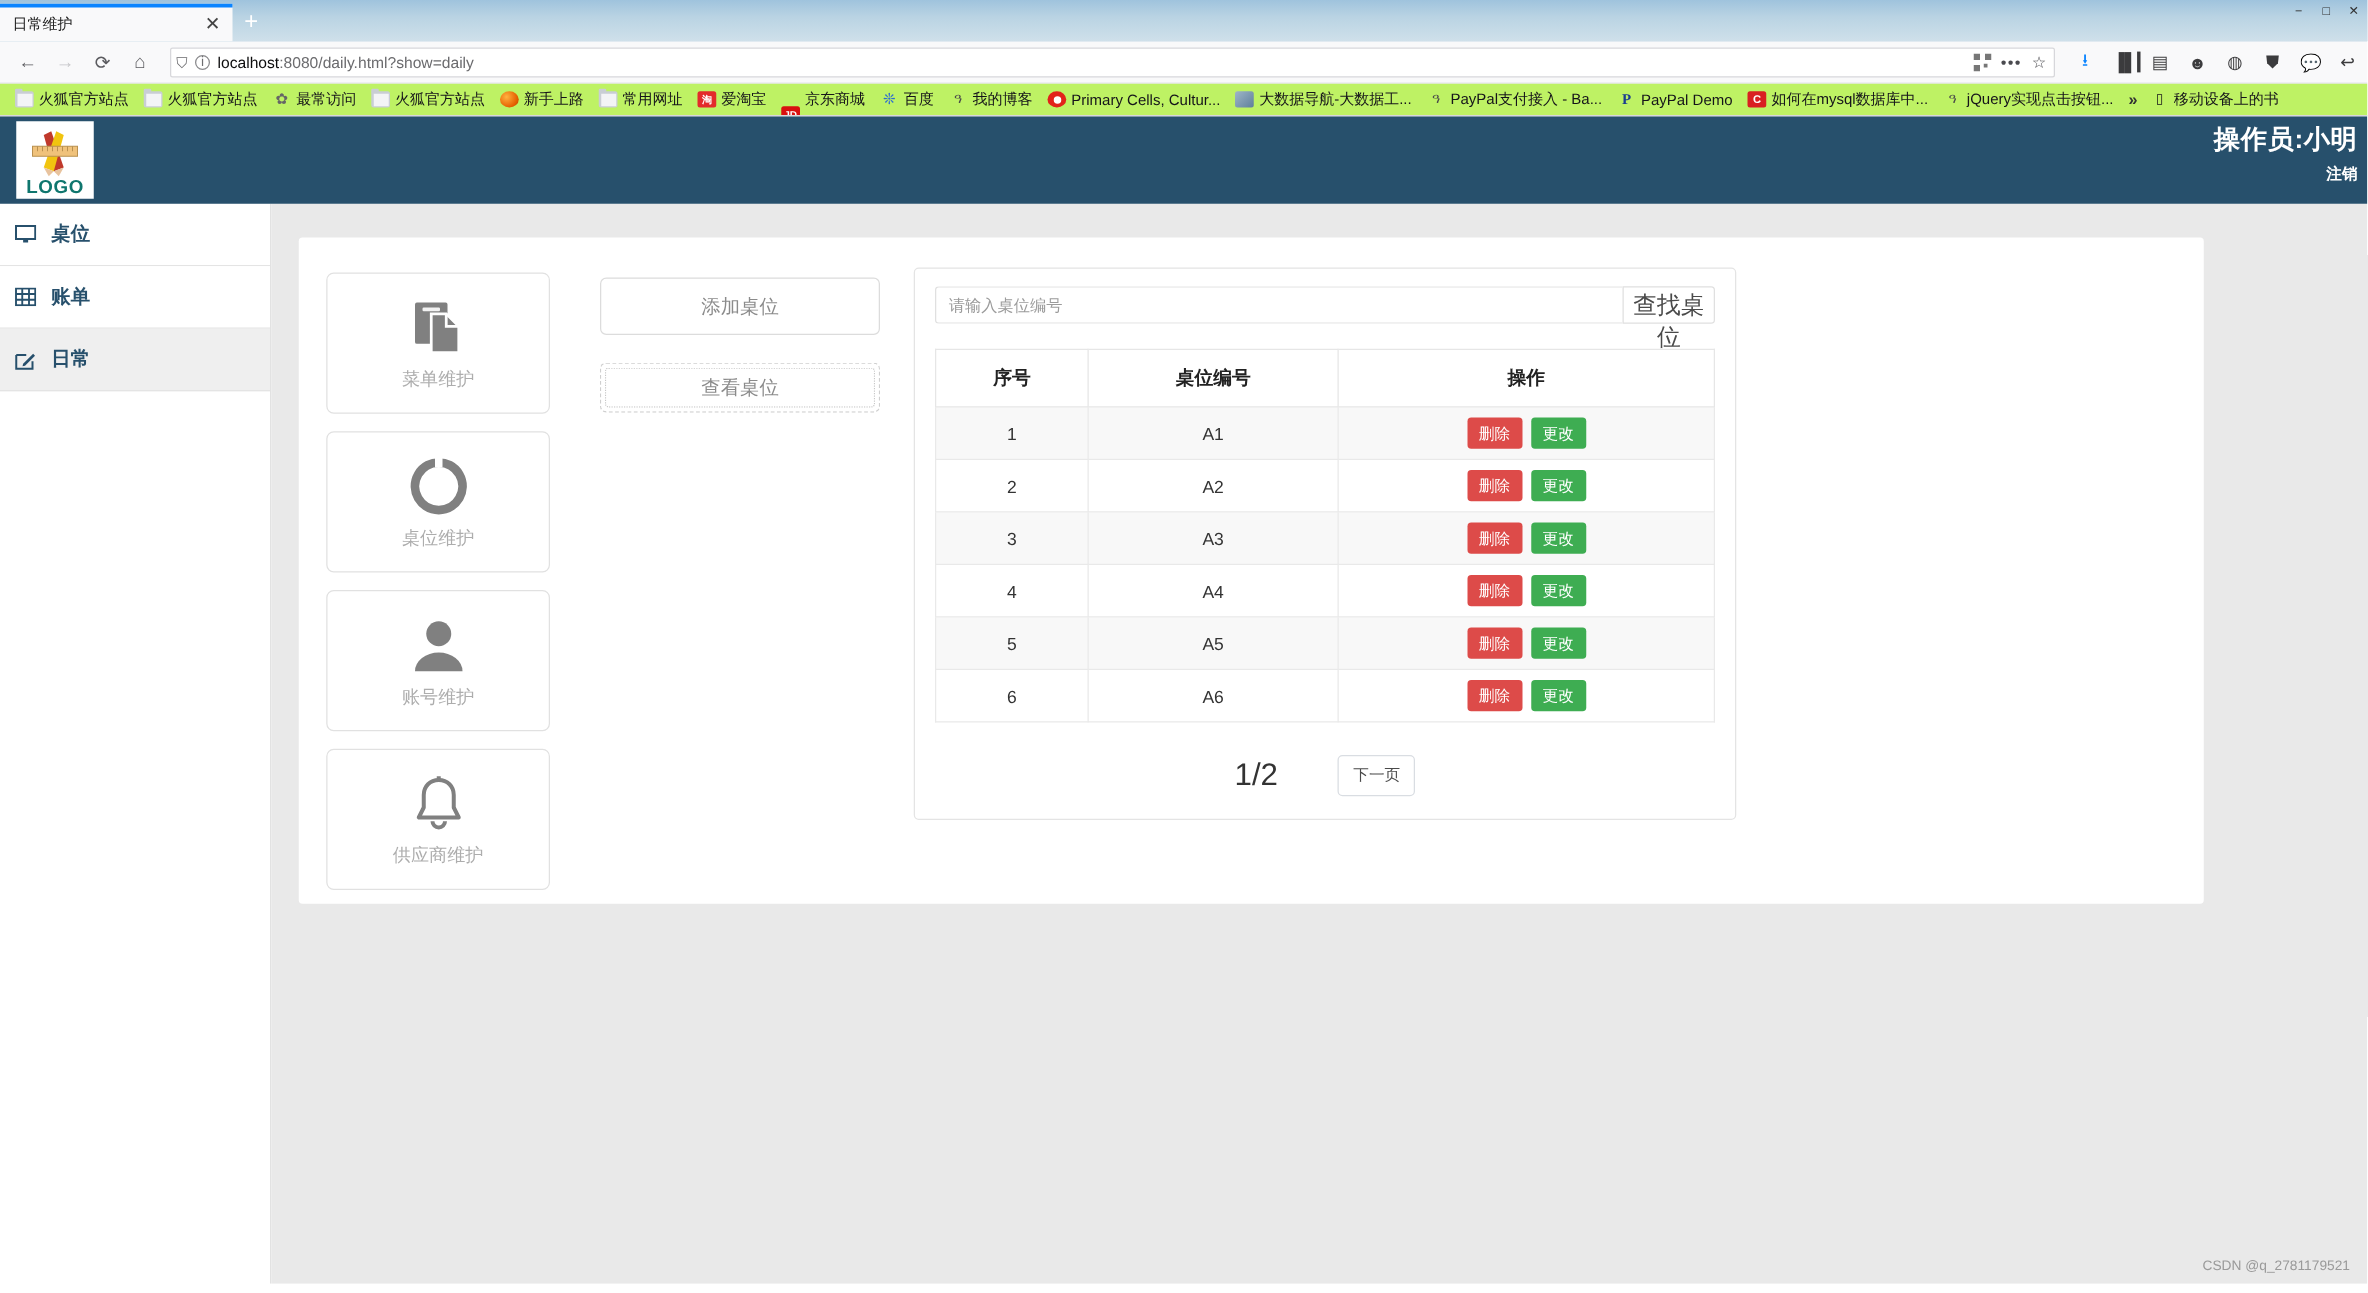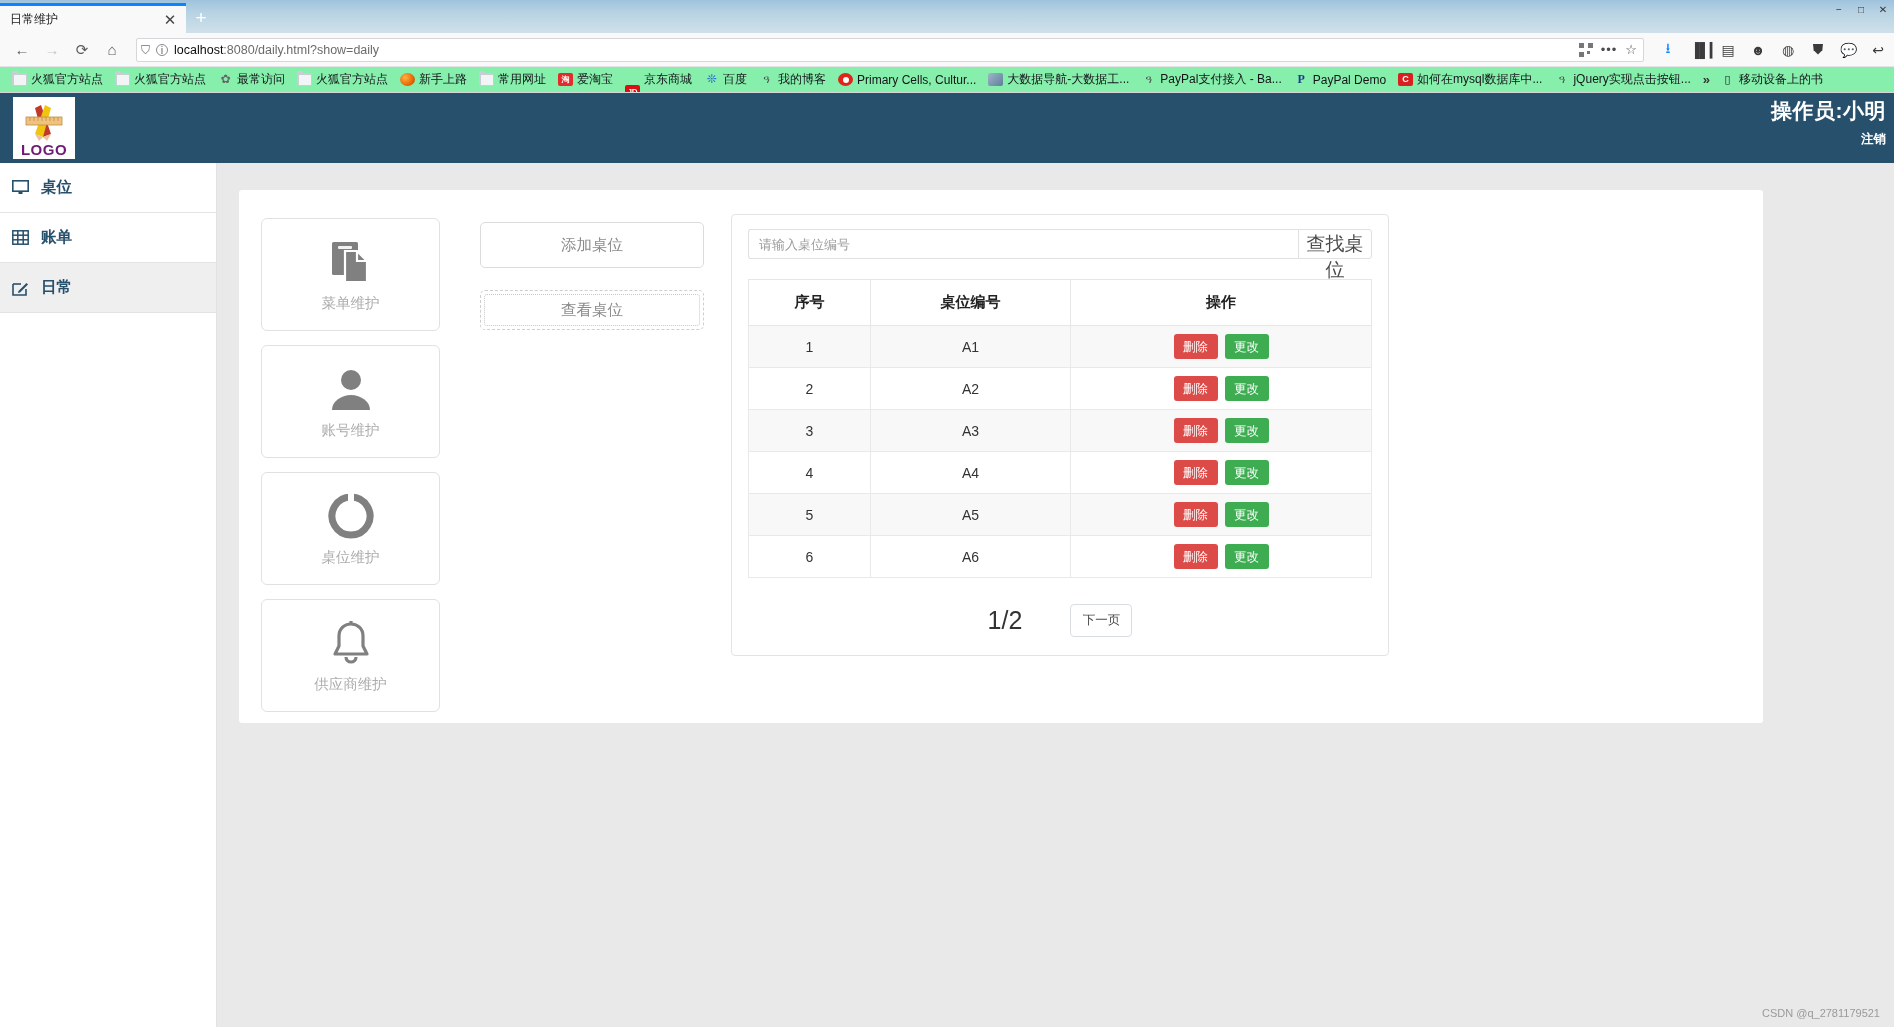--- a/index.html
+++ b/index.html
@@ -75,21 +75,21 @@
         linear-gradient(#777,#777) 0 9px/5px 5px no-repeat,
         linear-gradient(#777,#777) 8px 8px/3px 3px no-repeat; }
   .dots { color:#4a4a4f; font-size: 13px; letter-spacing: 1px; }
   .star { color:#4a4a4f; font-size: 13px; }
 
   .toolicons { display: flex; align-items: center; gap: 14px; padding-left: 6px; }
   .toolicons .ti { color:#3b3b3d; font-size: 14px; width:16px; text-align:center; }
   .ti.blue { color:#0a84ff; }
 
   .bookmarks {
-    height: 26px; background: #86efac; display: flex; align-items: center;
+    height: 26px; background: #bef264; display: flex; align-items: center;
     padding: 0 6px; gap: 0px; border-bottom: 1px solid #d7d7db;
     font-size: 12px; color: #15141a; overflow: hidden; white-space: nowrap;
   }
   .bm { display: inline-flex; align-items: center; gap: 4px; padding: 2px 6px; flex: 0 0 auto; }
   .bm-ico {
     width: 15px; height: 13px; flex:0 0 auto; display:inline-block; position: relative;
     font-size: 11px; line-height: 13px; text-align:center;
   }
   .folder {
     background: #c9ced4; border-radius: 1px 2px 2px 2px;
@@ -117,21 +117,21 @@
   .app-header {
     height: 70px; background: #27506c; display: flex; align-items: center;
     position: relative;
   }
   .logo-box {
     width: 62px; height: 62px; margin-left: 13px; background: #fff;
     display: flex; flex-direction: column; align-items: center; justify-content: flex-end;
     padding-bottom: 2px;
   }
   .logo-art { width: 46px; height: 40px; position: relative; }
-  .logo-text { font-size: 15px; font-weight: 700; letter-spacing: .5px; color:#701a75; line-height: 15px;}
+  .logo-text { font-size: 15px; font-weight: 700; letter-spacing: .5px; color:#0f766e; line-height: 15px;}
   .operator {
     position: absolute; right: 8px; top: 4px; text-align: right; color: #fff; margin-left: 20px;
   }
   .operator .name { font-size: 21px; font-weight: 700; letter-spacing: .5px; }
   .operator .logout { font-size: 12.5px; font-weight: 700; margin-top: 6px; display:inline-block;}
 
   .body-wrap { display: flex; height: 864px; }
 
   .sidebar { width: 217px; background: #fff; border-right: 1px solid #e2e2e2; flex: 0 0 217px; }
   .side-item {
@@ -421,34 +421,34 @@
                     <rect x="11" y="8" width="14" height="3" rx="1" fill="#f2f2f2"></rect>
                     <path d="M18 13 h12 l10 10 v21 H18 Z" fill="#808080" stroke="#fff" stroke-width="2.2"></path>
                     <path d="M30 13 v10 h10" fill="none" stroke="#fff" stroke-width="2.2"></path>
                   </svg>
               </span>
               <span class="card-label">菜单维护</span>
             </div>
             <div class="card">
               <span class="card-ico">
                 <svg width="48" height="48" viewBox="0 0 48 48">
+                    <path d="M24 5 A19 19 0 1 1 23.99 5" fill="none" stroke="#808080" stroke-width="7" stroke-linecap="butt"></path>
+                    <rect x="21" y="1" width="6" height="8" fill="#fff"></rect>
+                  </svg>
+              </span>
+              <span class="card-label">桌位维护</span>
+            </div>
+            <div class="card">
+              <span class="card-ico">
+                <svg width="48" height="48" viewBox="0 0 48 48">
                     <circle cx="24" cy="15" r="10" fill="#808080"></circle>
                     <path d="M5 45 a19 15 0 0 1 38 0 Z" fill="#808080"></path>
                   </svg>
               </span>
               <span class="card-label">账号维护</span>
-            </div>
-            <div class="card">
-              <span class="card-ico">
-                <svg width="48" height="48" viewBox="0 0 48 48">
-                    <path d="M24 5 A19 19 0 1 1 23.99 5" fill="none" stroke="#808080" stroke-width="7" stroke-linecap="butt"></path>
-                    <rect x="21" y="1" width="6" height="8" fill="#fff"></rect>
-                  </svg>
-              </span>
-              <span class="card-label">桌位维护</span>
             </div>
             <div class="card">
               <span class="card-ico">
                 <svg width="48" height="48" viewBox="0 0 48 48">
                     <path d="M24 5 c-7 0-12 5-12 12 v10 l-4 8 h32 l-4-8 v-10 c0-7-5-12-12-12z" fill="none" stroke="#808080" stroke-width="3.2" stroke-linejoin="round"></path>
                     <path d="M19 38 a5 5 0 0 0 10 0" fill="none" stroke="#808080" stroke-width="3.2"></path>
                     <line x1="24" y1="2" x2="24" y2="6" stroke="#808080" stroke-width="3.2"></line>
                   </svg>
               </span>
               <span class="card-label">供应商维护</span>

